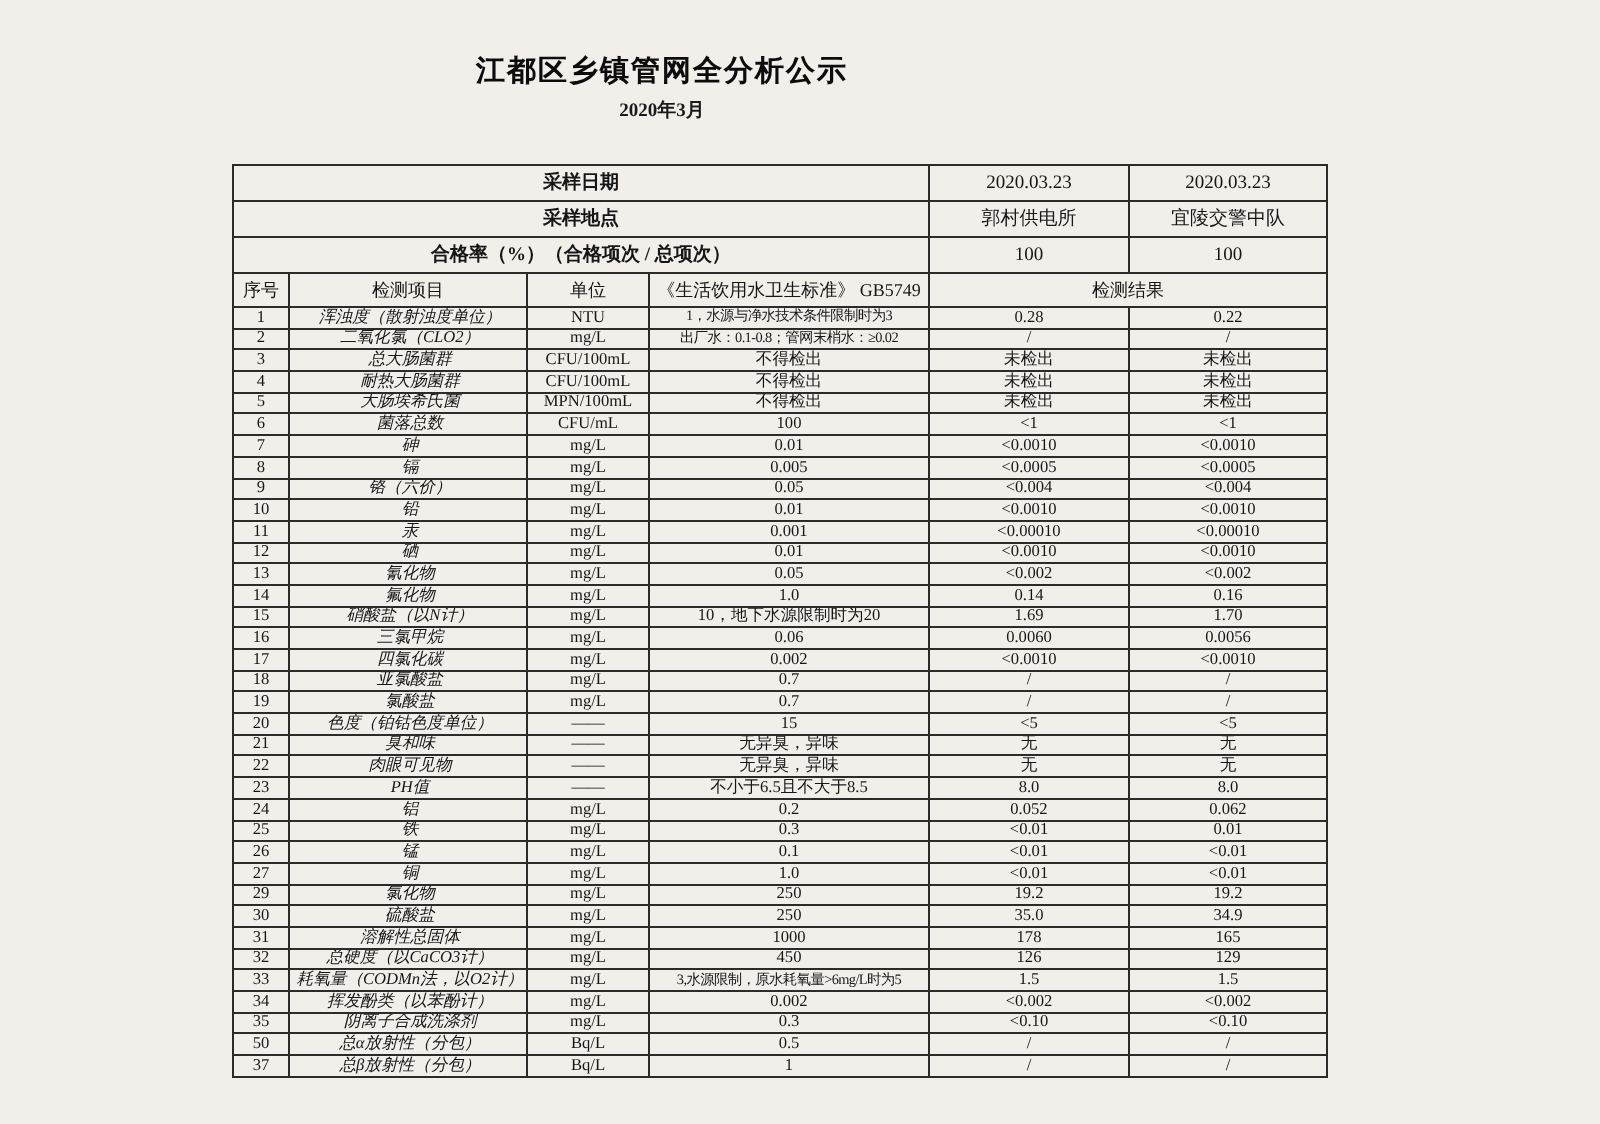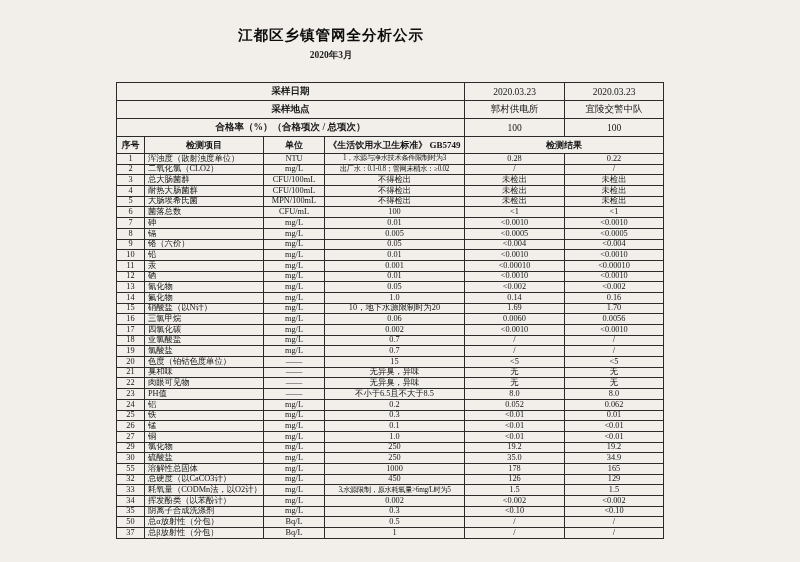--- a/index.html
+++ b/index.html
@@ -38,28 +38,28 @@
   }
   table.doc-table td, table.doc-table th {
     border:1px solid #2b2b2b;
     text-align:center;
     vertical-align:middle;
     overflow:hidden;
     white-space:nowrap;
   }
   tr.info-row td { height:18px; font-size:9.5px; }
   tr.info-row td.info-label { font-weight:600; }
-  tr.col-header th { height:17px; font-size:9px; font-weight:700; }
+  tr.col-header th { height:17px; font-size:9px; font-weight:400; }
   tr.data-row td {
     height:10.7px;
     font-size:8.3px;
     line-height:1;
     padding:0 1px;
   }
-  tr.data-row td.left { text-align:left; padding-left:3px; }
+  tr.data-row td.left { text-align:center; padding-left:3px;font-style:italic; }
   tr.data-row td.tight { font-size:7.2px; letter-spacing:-0.3px; }
 </style>
 </head>
 <body>
 
 <div class="doc-header">
   <div class="doc-title">江都区乡镇管网全分析公示</div>
   <div class="doc-subtitle">2020年3月</div>
 </div>
 
@@ -323,21 +323,21 @@
       </tr>
       <tr class="data-row">
         <td>30</td>
         <td class="left">硫酸盐</td>
         <td>mg/L</td>
         <td>250</td>
         <td>35.0</td>
         <td>34.9</td>
       </tr>
       <tr class="data-row">
-        <td>55</td>
+        <td>31</td>
         <td class="left">溶解性总固体</td>
         <td>mg/L</td>
         <td>1000</td>
         <td>178</td>
         <td>165</td>
       </tr>
       <tr class="data-row">
         <td>32</td>
         <td class="left">总硬度（以CaCO3计）</td>
         <td>mg/L</td>

